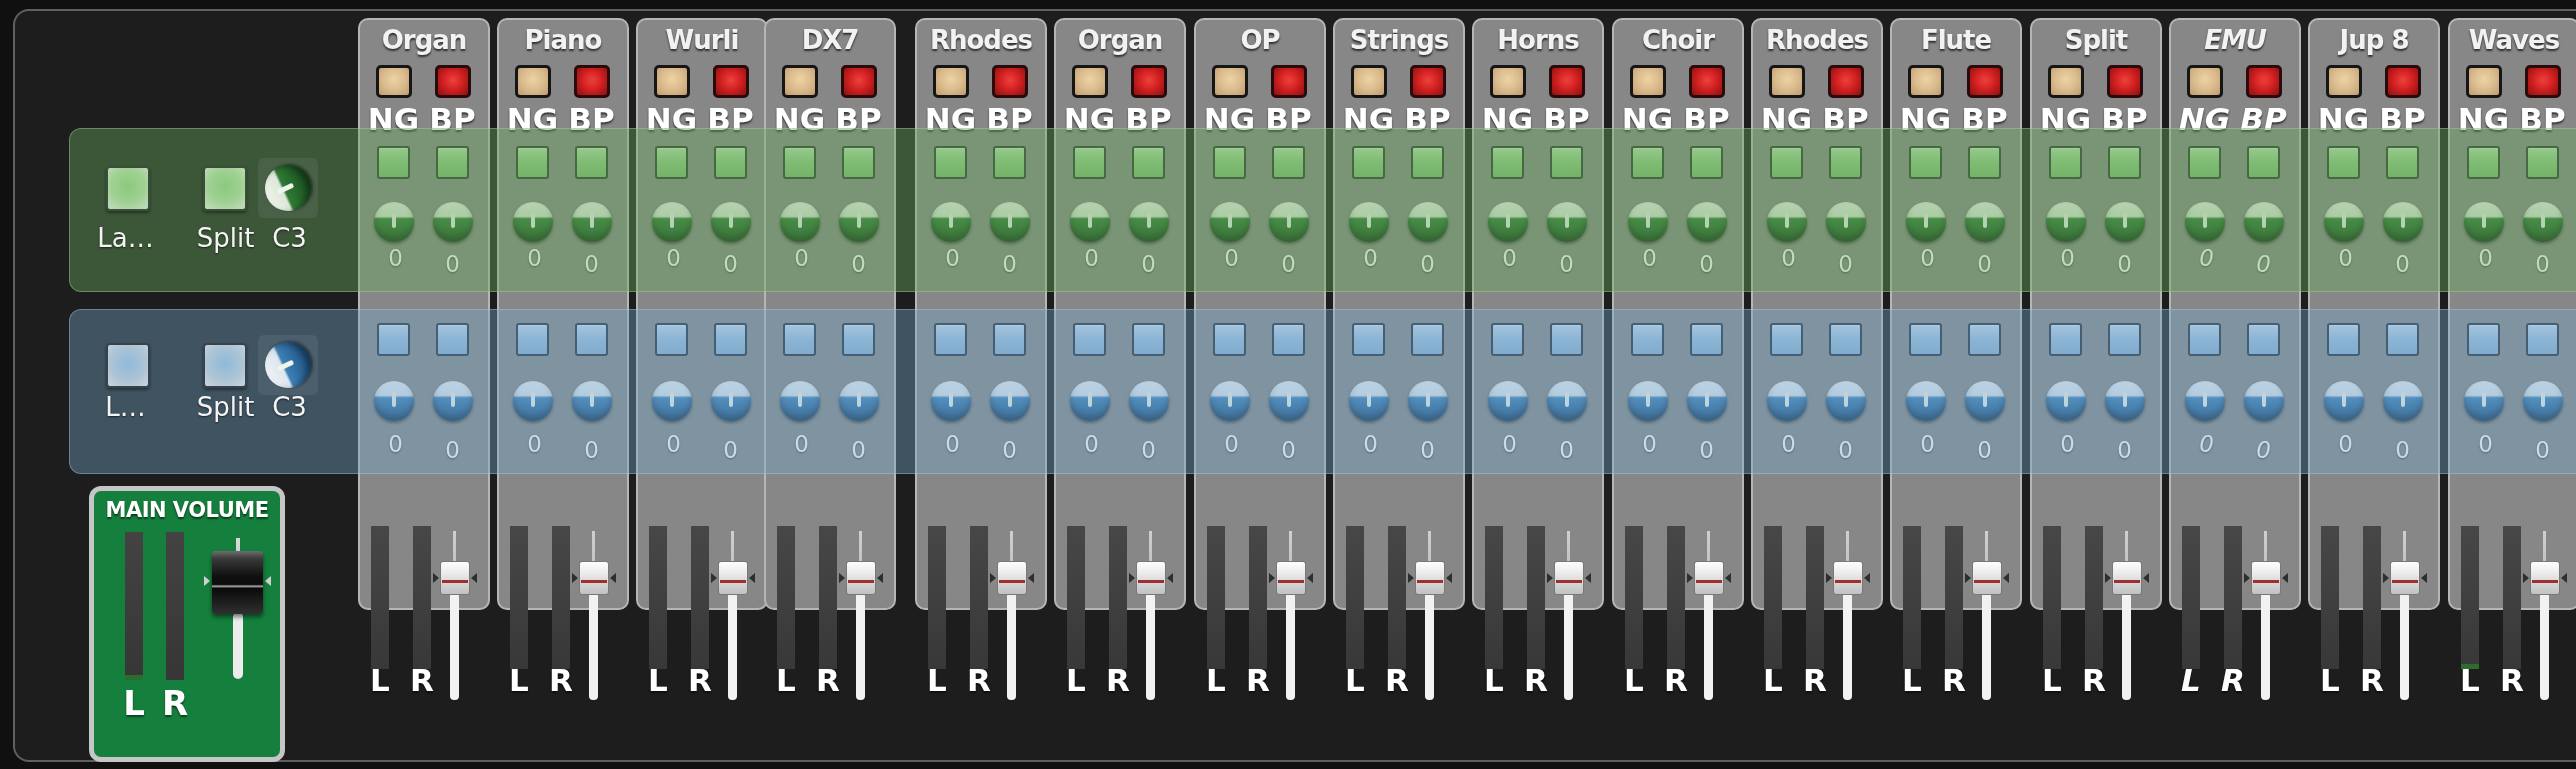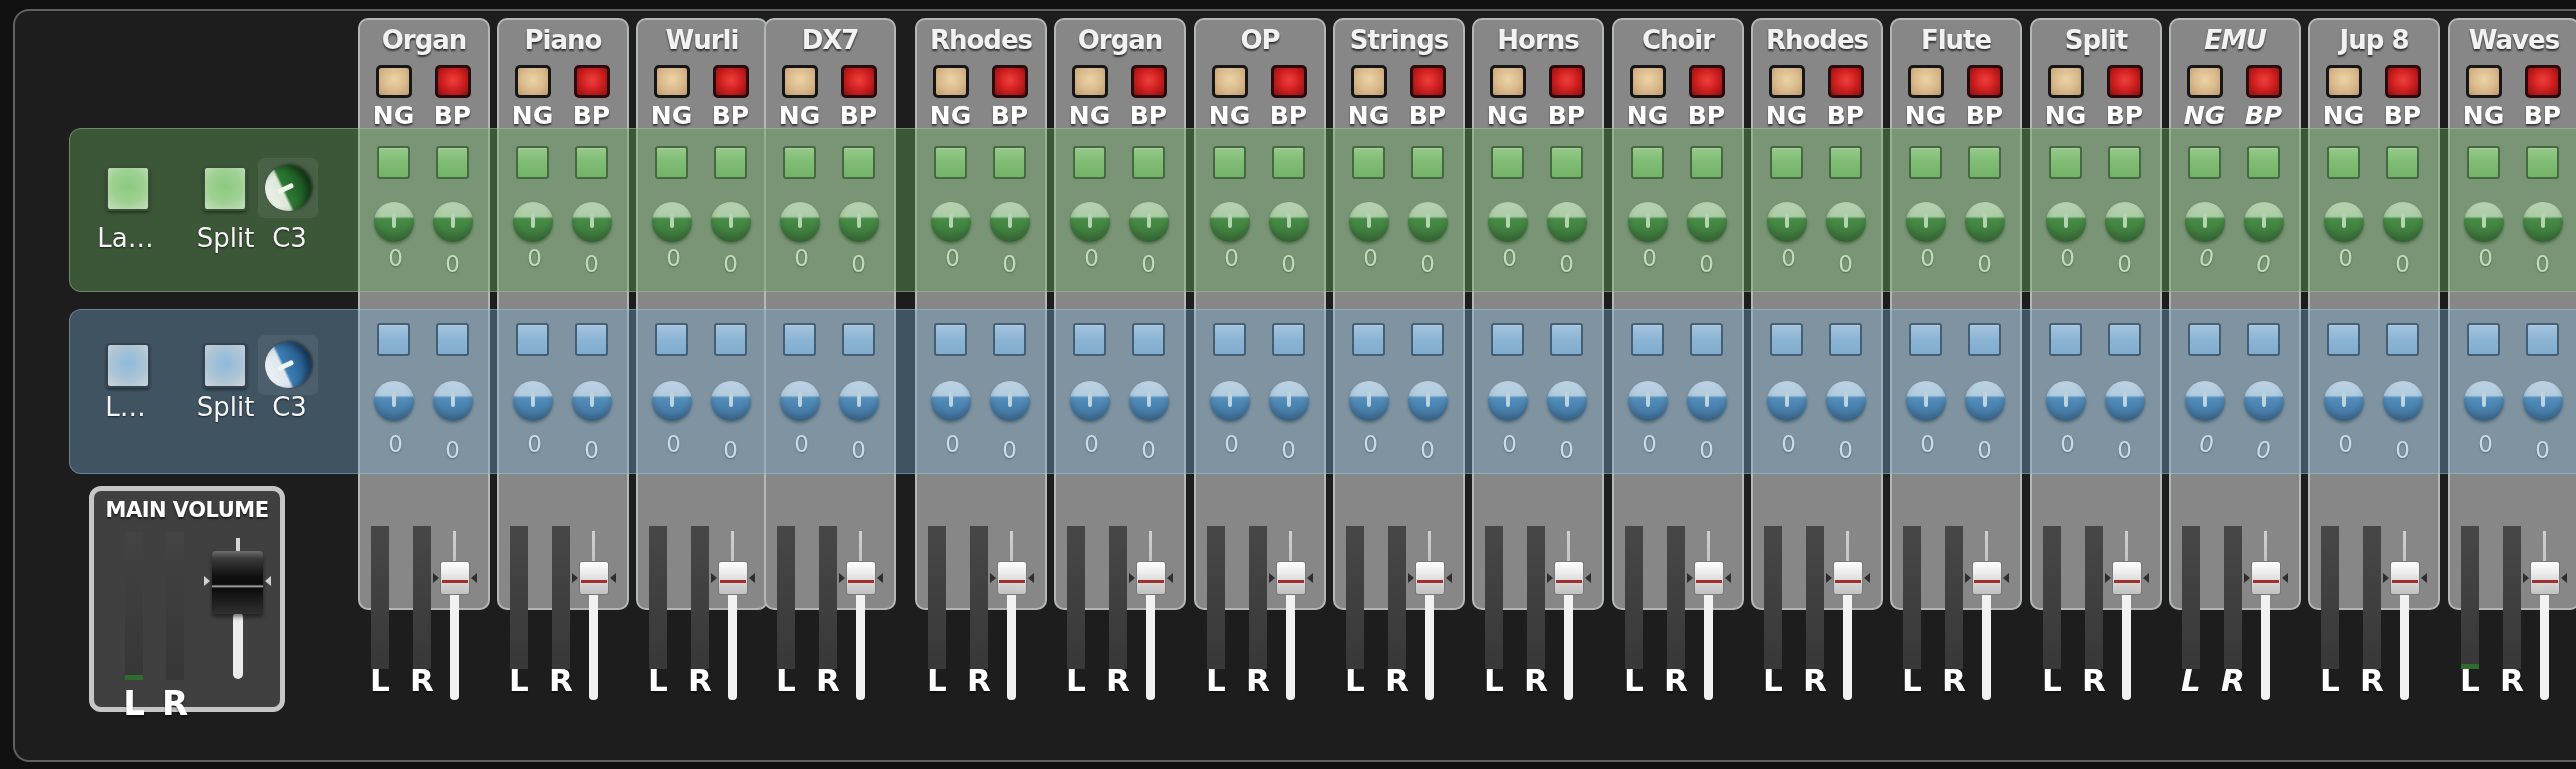--- a/index.html
+++ b/index.html
@@ -17,21 +17,21 @@
   
   .strip{position:absolute;top:18px;width:132px;height:592px;background:#878787;
          border:2px solid #b4b8b4;border-radius:10px;box-sizing:border-box;z-index:10;}
   .strip .name{position:absolute;top:5px;left:0;width:100%;text-align:center;
                font-size:26px;font-weight:bold;color:#f2f2f2;letter-spacing:-1px;
                text-shadow:0 2px 2px rgba(0,0,0,.65);white-space:nowrap;}
   .pbtn{position:absolute;top:45px;width:36px;height:33px;border-radius:5px;border:3px solid #161616;
         box-sizing:border-box;padding:0;cursor:pointer;}
   .pbtn.ng{left:16px;background:radial-gradient(circle at 50% 42%,#ecd4a4 0%,#d9b98c 55%,#bd9c6d 100%);}
   .pbtn.bp{left:75px;border-color:#2a0a0a;background:radial-gradient(circle at 50% 45%,#ef4040 0%,#cf1f1f 50%,#871212 100%);}
-  .plbl{position:absolute;top:81px;width:55px;text-align:center;font-size:25px;font-weight:bold;
+  .plbl{position:absolute;top:81px;width:55px;text-align:center;font-size:31px;font-weight:bold;
         color:#fff;text-shadow:0 2px 2px rgba(0,0,0,.6);}
   .plbl.lng{left:6px;}  .plbl.lbp{left:65px;}
   .sq{position:absolute;width:33px;height:33px;border-radius:3px;box-sizing:border-box;cursor:pointer;padding:0;}
   .sq.g{border:2px solid #2c3d2a;background:linear-gradient(180deg,#b7e2ab 0%,#93cd86 45%,#7cbb6f 100%);
         box-shadow:inset 0 1px 0 rgba(255,255,255,.35);}
   .sq.b{border:2px solid #25303d;background:linear-gradient(180deg,#c6daec 0%,#9cbfdc 50%,#8ab1d2 100%);
         box-shadow:inset 0 1px 0 rgba(255,255,255,.35);}
   .sq.a{left:17px;} .sq.c{left:76px;}
   .sq.rowg{top:126px;} .sq.rowb{top:303px;}
   .knob{position:absolute;width:40px;height:40px;border-radius:50%;cursor:pointer;
@@ -73,21 +73,21 @@
   .bigknob{width:46px;height:46px;border-radius:50%;cursor:pointer;transform:rotate(-115deg);
            box-shadow:0 2px 3px rgba(0,0,0,.5),inset 0 -5px 6px rgba(0,0,0,.35);}
   .bigknob::after{content:"";position:absolute;left:50%;top:12px;width:5px;height:17px;margin-left:-2.5px;
                   background:#eef3ec;border-radius:2px;}
   .bigknob.g{background:linear-gradient(180deg,#edf2ea 0%,#dde7d9 36%,#2f7a35 42%,#174c1d 100%);}
   .bigknob.b{background:linear-gradient(180deg,#edf2f6 0%,#dce6ee 36%,#3d7fb5 42%,#1c4f7d 100%);}
   .knobpad{position:absolute;z-index:39;width:60px;height:60px;border-radius:6px;background:rgba(255,255,255,.07);}
   .rowlbl{position:absolute;z-index:40;width:99px;text-align:center;font-size:26px;font-weight:500;color:#f4f4f4;
           text-shadow:0 1px 2px rgba(0,0,0,.6);white-space:nowrap;}
   
-  #main-volume{position:absolute;left:89px;top:486px;width:196px;height:226px;z-index:20;background:#404040;
+  #main-volume{position:absolute;left:89px;top:486px;width:196px;height:276px;z-index:20;background:#15803d;
                border:5px solid #c6c6c6;border-radius:12px;box-sizing:border-box;}
   #mv-title{position:absolute;top:7px;left:0;width:100%;text-align:center;font-size:21px;font-weight:bold;
             color:#fff;letter-spacing:-0.5px;text-shadow:0 2px 2px rgba(0,0,0,.55);}
   .mvmeter{position:absolute;top:41px;width:18px;height:148px;background:linear-gradient(180deg,#434343,#363636);}
   #mv-meter-l{left:31px;} #mv-meter-r{left:72px;}
   #mv-fader{position:absolute;left:118px;top:42px;width:51px;height:150px;cursor:pointer;}
   #mv-fader .line{position:absolute;left:24px;top:5px;width:4px;height:138px;background:linear-gradient(180deg,#d8d8d8,#a5a5a5);}
   #mv-fader .lit{position:absolute;left:21px;top:79px;width:10px;height:67px;background:#ececec;border-radius:5px;}
   #mv-fader .cap{position:absolute;left:0;top:18px;width:51px;height:63px;border-radius:4px;
       background:linear-gradient(180deg,#6e6e6e 0%,#3a3a3a 12%,#101010 40%,#0c0c0c 53%,#aaaaaa 56%,#0a0a0a 59%,#1f1f1f 82%,#303030 100%);

